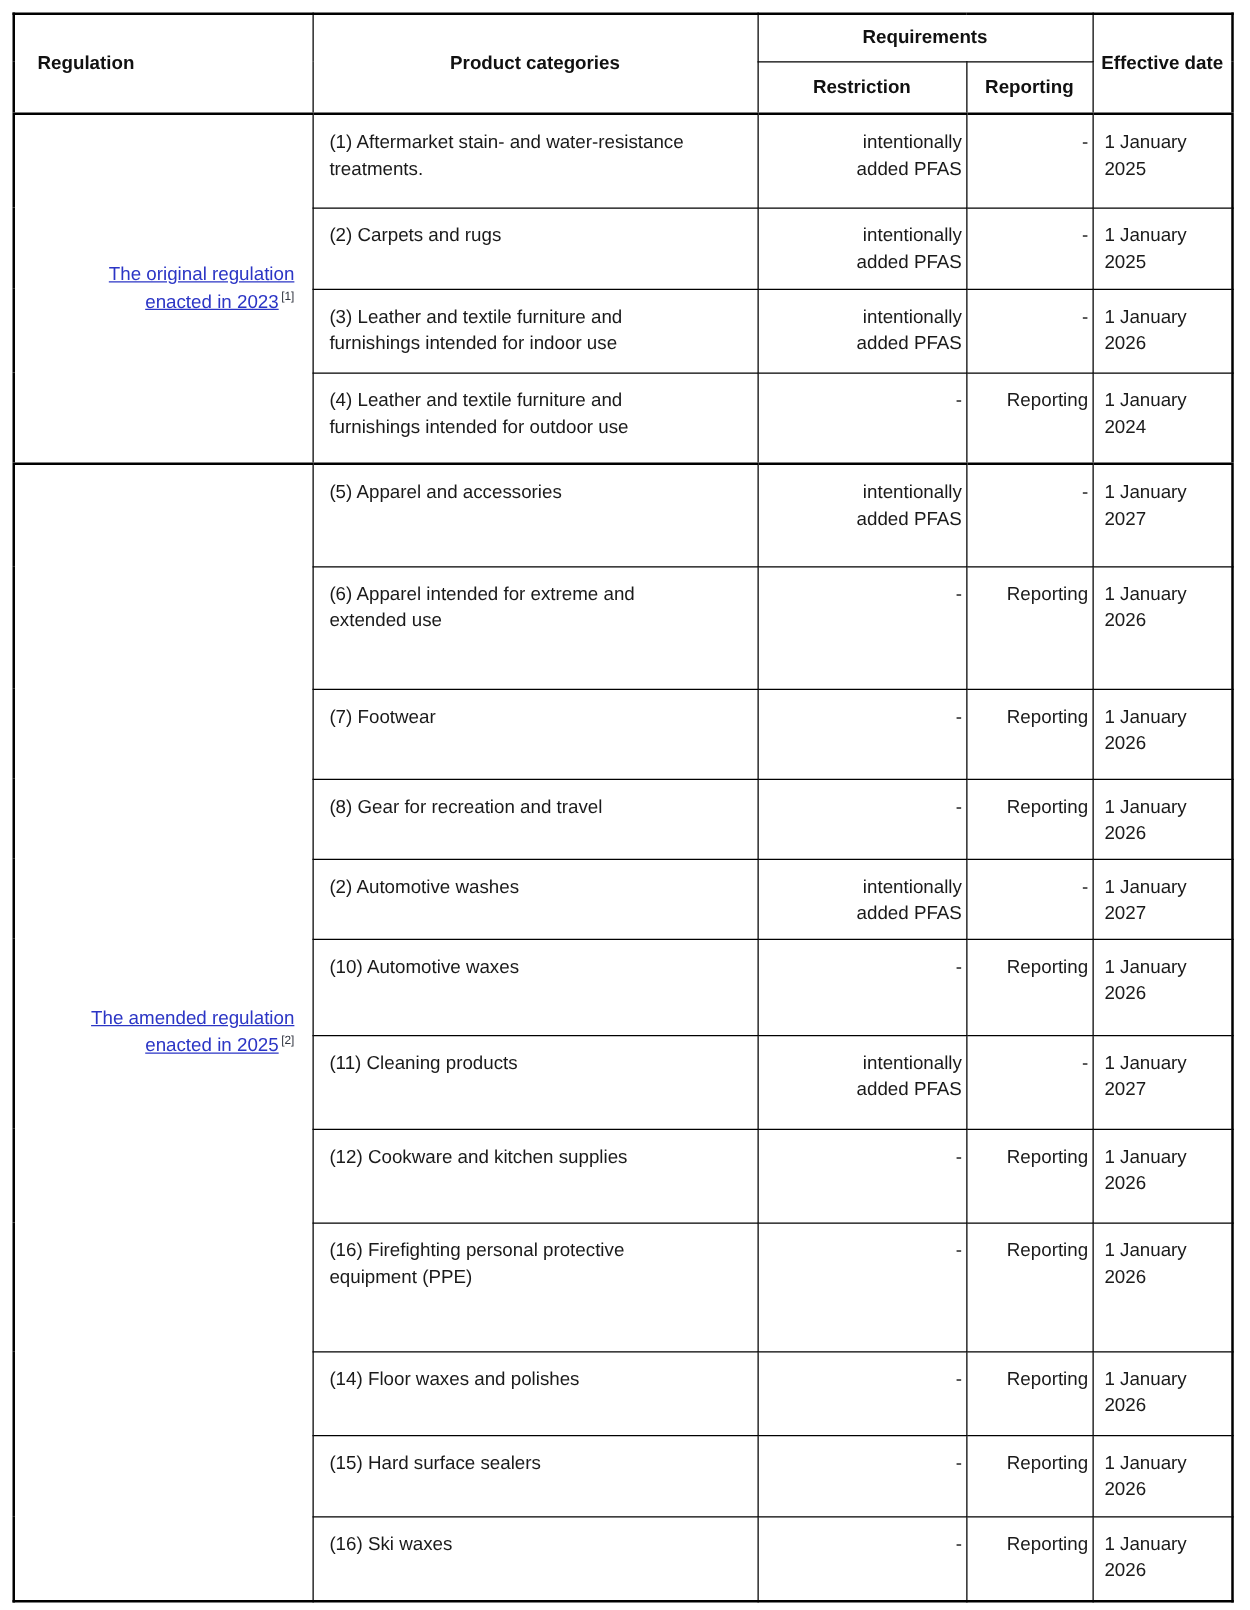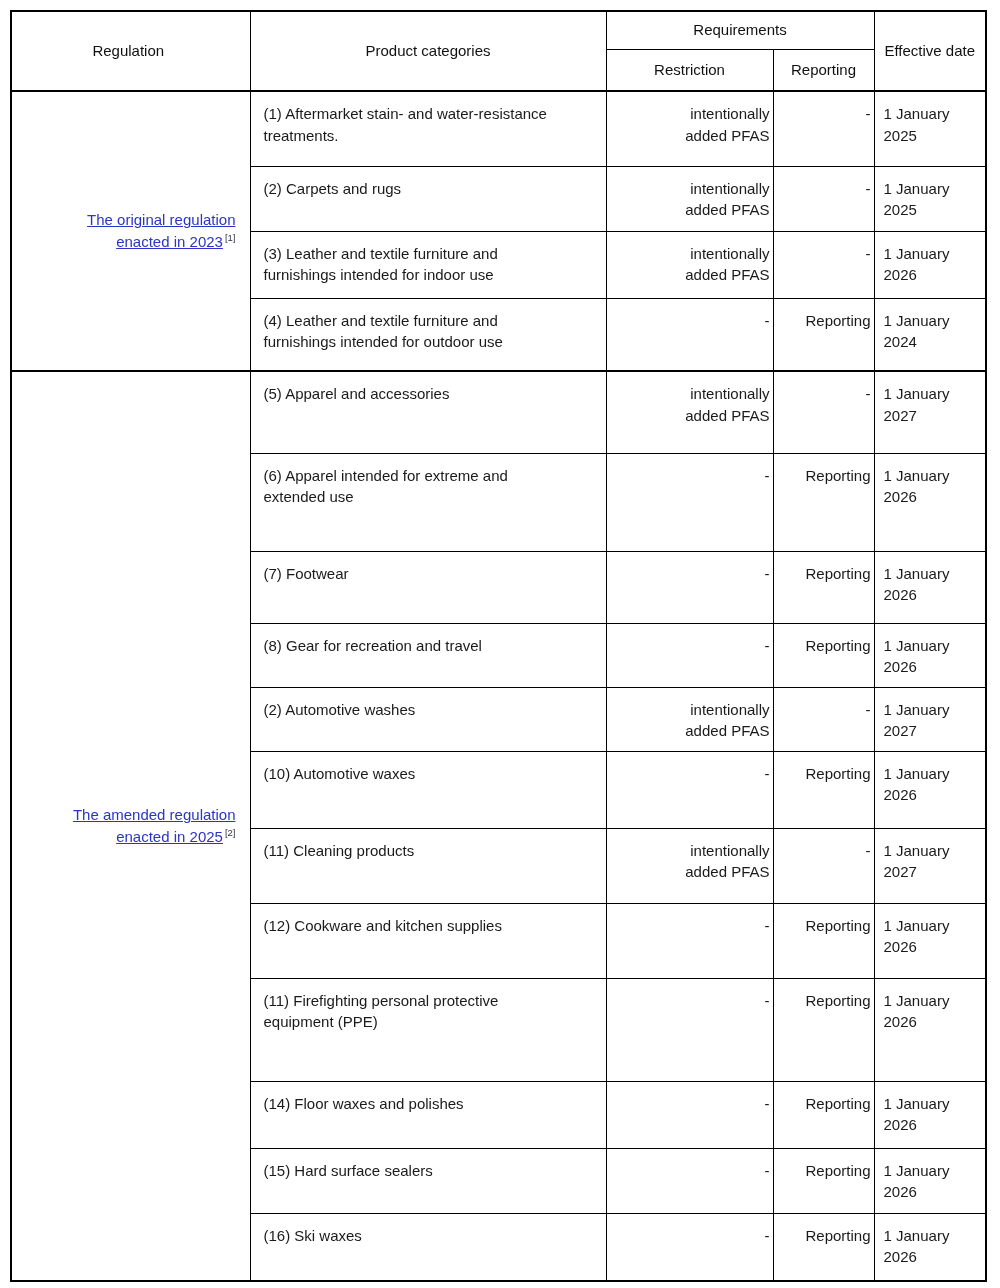--- a/index.html
+++ b/index.html
@@ -22,29 +22,29 @@
     font-size: 15px;
     line-height: 1.45;
   }
 
   th, td {
     border: 1.4px solid #000;
     overflow: hidden;
   }
 
   thead th {
-    font-weight: 400;
+    font-weight: 700;
     text-align: center;
     vertical-align: middle;
     padding: 3px 5px;
     color: #111;
   }
   thead tr:nth-child(1) { height: 38px; }
   thead tr:nth-child(2) { height: 42px; }
-  th.th-reg { text-align: center; padding-left: 0; }
+  th.th-reg { text-align: left; padding-left: 18px; }
 
   
   tbody tr.group-start td { border-top: 2.6px solid #000; }
 
   tbody td { vertical-align: top; }
 
   td.product-cell {
     padding: 11px 10px 8px 13px;
     white-space: pre-line;
     text-align: left;
@@ -194,21 +194,21 @@
         <td class="reporting-cell">-</td>
         <td class="date-cell">1 January 2027</td>
       </tr>
       <tr>
         <td class="product-cell">(12) Cookware and kitchen supplies</td>
         <td class="restriction-cell"><span class="restriction-inner">-</span></td>
         <td class="reporting-cell">Reporting</td>
         <td class="date-cell">1 January 2026</td>
       </tr>
       <tr>
-        <td class="product-cell">(11) Firefighting personal protective
+        <td class="product-cell">(16) Firefighting personal protective
 equipment (PPE)</td>
         <td class="restriction-cell"><span class="restriction-inner">-</span></td>
         <td class="reporting-cell">Reporting</td>
         <td class="date-cell">1 January 2026</td>
       </tr>
       <tr>
         <td class="product-cell">(14) Floor waxes and polishes</td>
         <td class="restriction-cell"><span class="restriction-inner">-</span></td>
         <td class="reporting-cell">Reporting</td>
         <td class="date-cell">1 January 2026</td>

